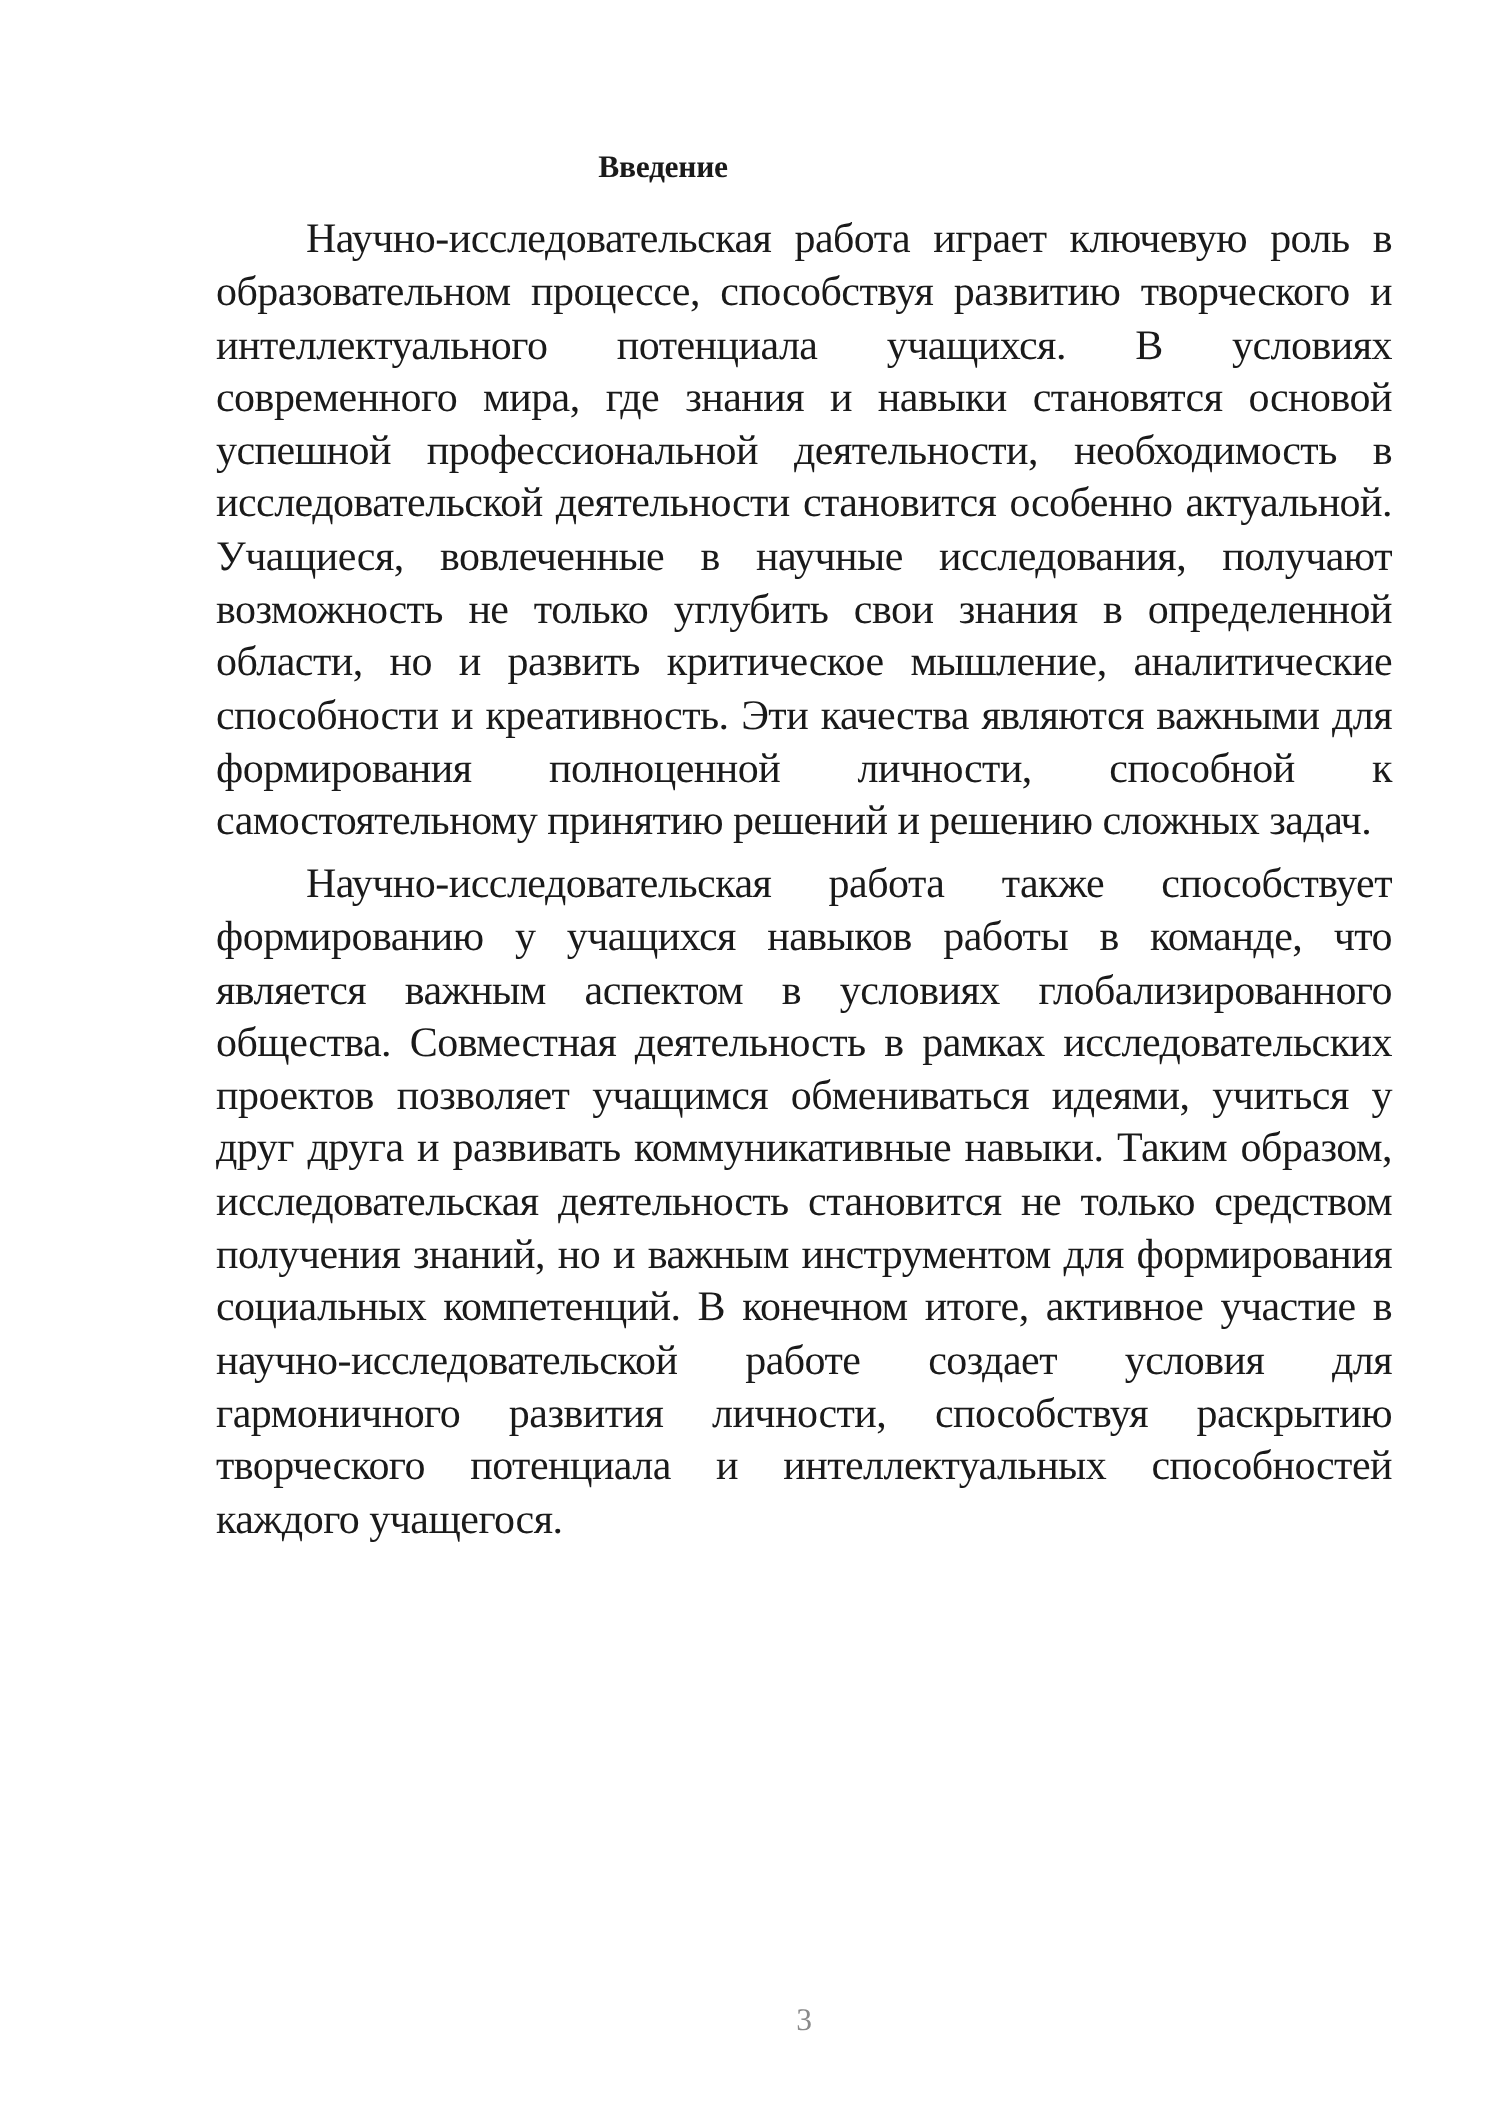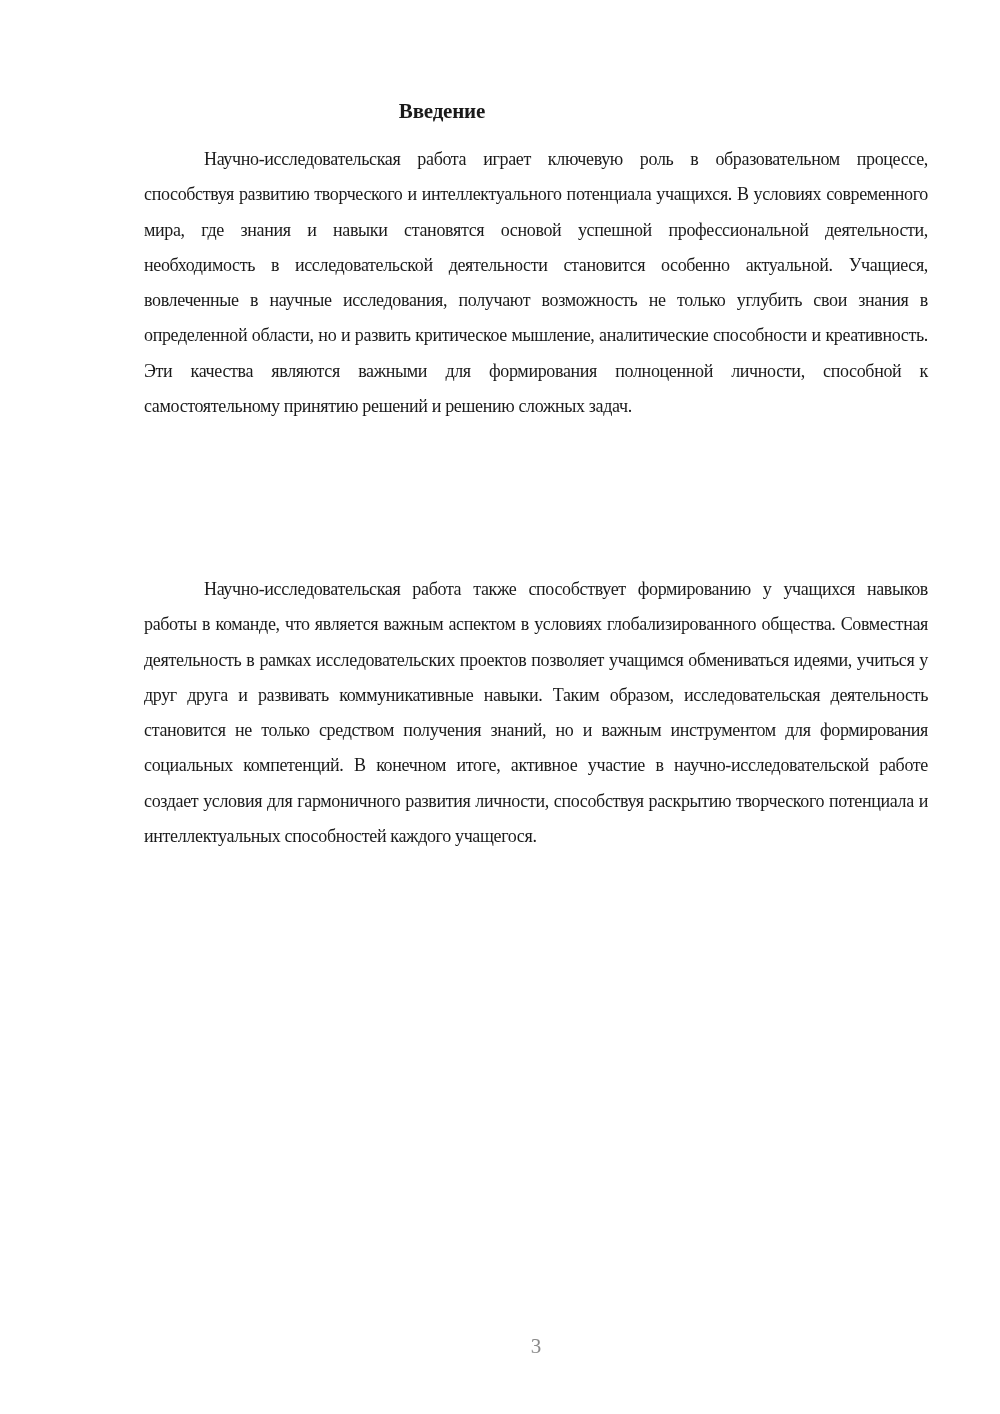--- a/index.html
+++ b/index.html
@@ -31,21 +31,21 @@
     text-align: center;
     font-weight: bold;
     font-size: 21px;
     line-height: 26px;
     letter-spacing: -0.2px;
   }
   .body-text {
     position: absolute;
     left: 144px;
     width: 784px;
-    font-size: 18px;
+    font-size: 28px;
     line-height: 35.3px;
     text-align: justify;
     letter-spacing: -0.35px;
     word-spacing: 0px;
   }
   .para {
     margin: 0;
     text-indent: 60px;
     text-align: justify;
     hyphens: none;

